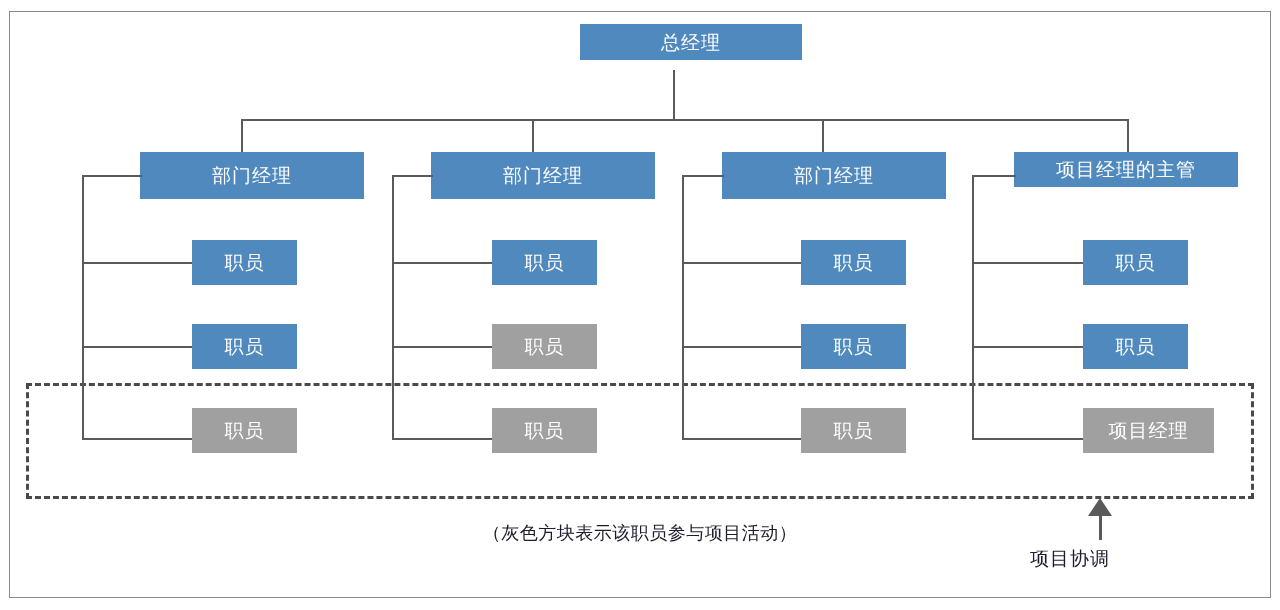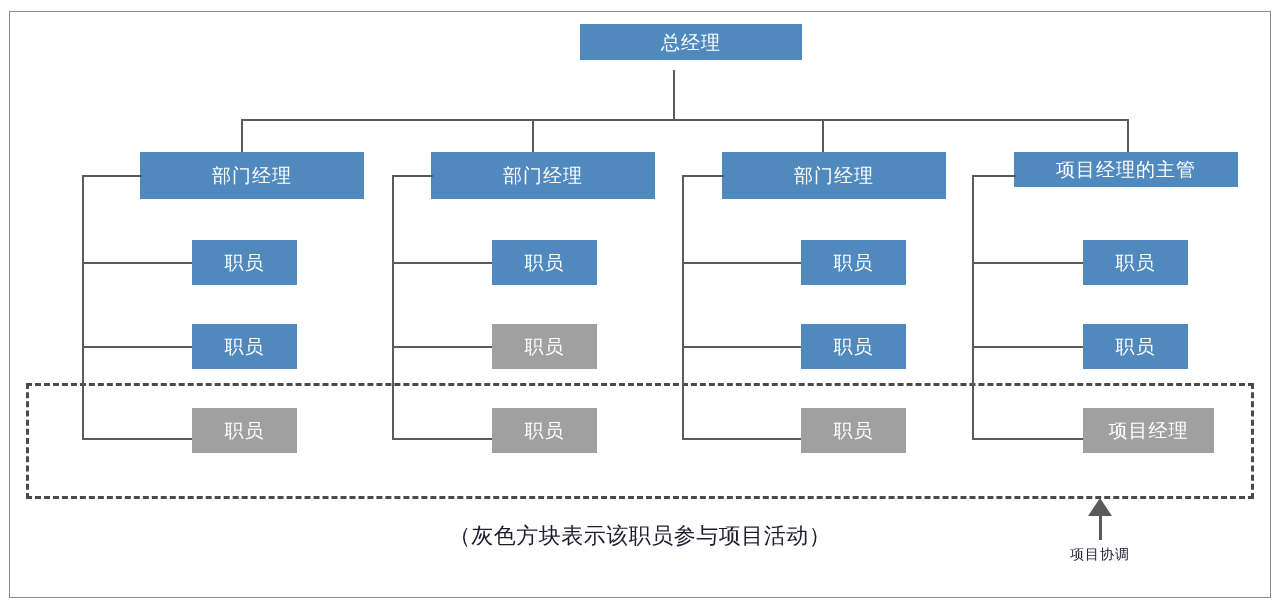--- a/index.html
+++ b/index.html
@@ -51,21 +51,21 @@
   
   .conn{position:absolute;background:#5a5a5a;}
   .vline{width:2px;}
   .hline{height:2px;}
   
   .caption{
     position:absolute;
     left:0; top:521px;
     width:1280px;
     text-align:center;
-    font-size:22px;
+    font-size:18px;
     color:#1c1c2e;
     letter-spacing:.5px;
     white-space:nowrap;
   }
   
   .arrow-shaft{
     position:absolute;
     left:1099px; top:512px;
     width:3px; height:28px;
     background:#5a5a5a;
@@ -75,22 +75,22 @@
     left:1088px; top:498px;
     width:0;height:0;
     border-left:12px solid transparent;
     border-right:12px solid transparent;
     border-bottom:18px solid #5a5a5a;
   }
   .annot-label{
     position:absolute;
     left:1030px; top:546px;
     width:140px;
-    text-align:center;
-    font-size:14px;
+    text-align:left;
+    font-size:19px;
     color:#1c1c2e;
     letter-spacing:1px;
     white-space:nowrap;
   }
 </style>
 </head>
 <body>
 
 <div id="stage">
 

